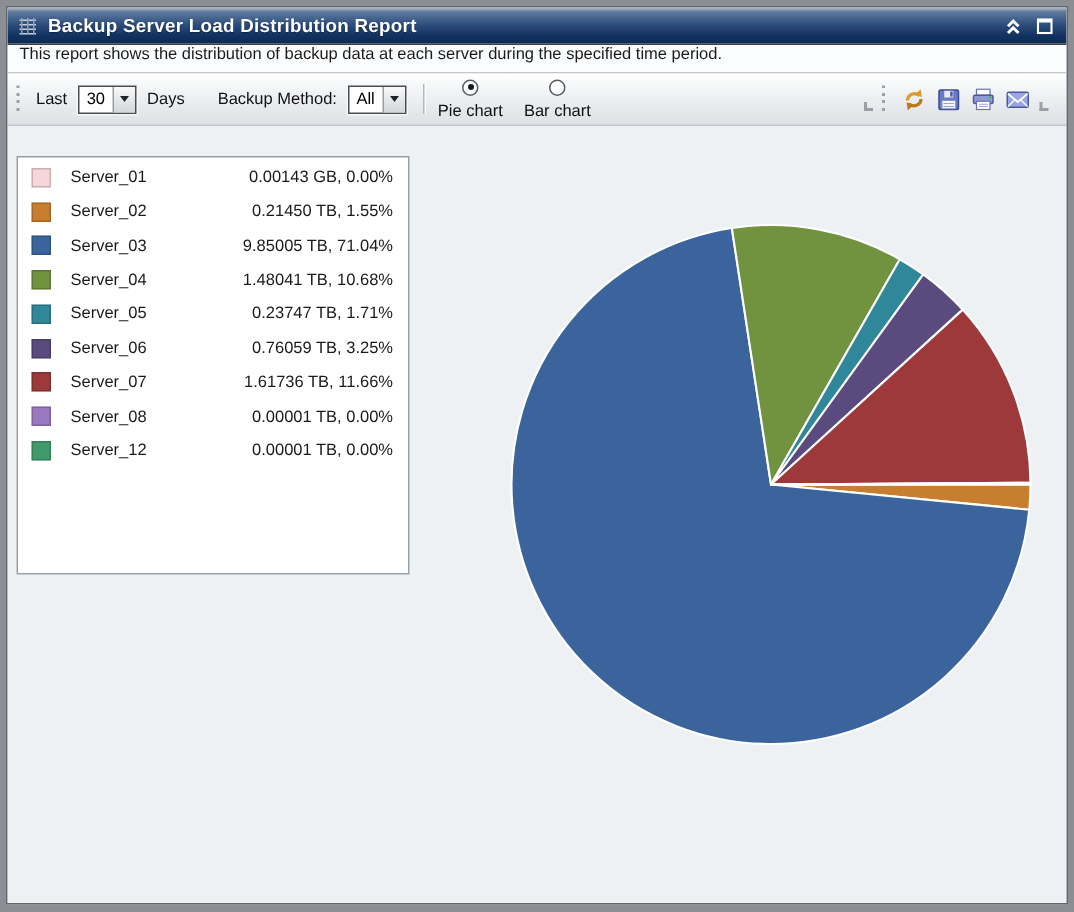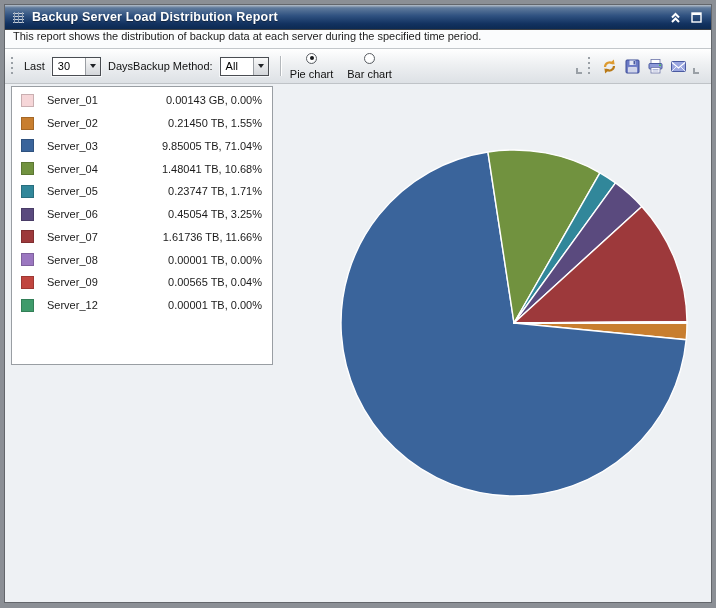--- a/index.html
+++ b/index.html
@@ -22,38 +22,38 @@
 
   
   .toolbar{height:35px;flex:0 0 35px;background:linear-gradient(to bottom,#ffffff 0%,#eef0f2 45%,#dde1e5 100%);
     border-bottom:1px solid #bfc3c7;display:flex;align-items:center;padding:0 6px 0 6px;font-size:11px;color:#111;}
   .grip{width:4px;height:18px;margin-right:9px;
     background:repeating-linear-gradient(to bottom,#9aa0a6 0 2px,transparent 2px 5px);
     background-size:2px 100%;background-repeat:repeat-y;cursor:grab;}
   .tb-label{white-space:nowrap;}
   .combo{display:inline-flex;align-items:stretch;height:19px;border:1px solid #4a4d52;background:#ffffff;
     margin:0 7px;cursor:pointer;box-shadow:0 0 0 1px #f4f6f8;}
-  .combo-value{padding:2px 15px 0 5px;font-size:11px;color:#000;min-width:17px;text-align:left;}
+  .combo-value{padding:2px 5px 0 5px;font-size:11px;color:#000;min-width:17px;text-align:left;}
   .combo-btn{width:15px;background:linear-gradient(to bottom,#f8f8f8,#d3d6da);border-left:1px solid #9a9ea3;
     display:flex;align-items:center;justify-content:center;}
   .combo-arrow{width:0;height:0;border-left:3.5px solid transparent;border-right:3.5px solid transparent;border-top:4px solid #202226;}
   .tb-sep{width:2px;height:20px;border-left:1px solid #b4b8bc;border-right:1px solid #ffffff;margin:0 8px 0 4px;}
   .radio-group{display:flex;align-items:center;gap:14px;}
   .radio-item{display:flex;align-items:center;gap:4px;cursor:pointer;flex-direction:column;}
   .radio-circle{width:11px;height:11px;border-radius:50%;border:1px solid #5a5e63;
     background:radial-gradient(circle at 35% 30%,#ffffff 55%,#dfe3e6);position:relative;}
   .radio-circle.checked::after{content:"";position:absolute;left:2.5px;top:2.5px;width:4px;height:4px;border-radius:50%;background:#17191c;}
   .tb-spacer{flex:1;}
   .icon-toolbar{display:flex;align-items:center;gap:6px;padding:3px 6px 3px 4px;position:relative;}
   .tool-icon{width:17px;height:17px;display:block;cursor:pointer;}
   .corner-mark{width:6px;height:6px;border-left:2px solid #9aa0a6;border-bottom:2px solid #9aa0a6;align-self:flex-end;margin-bottom:1px;}
 
   
   .content{flex:1;position:relative;background:#eef1f4;}
-  .legend-panel{position:absolute;left:6px;top:2px;width:262px;height:279px;background:#ffffff;
+  .legend-panel{position:absolute;left:6px;top:20px;width:262px;height:279px;background:#ffffff;
     border:1px solid #999ea3;display:grid;grid-template-rows:repeat(12,1fr);padding:2px 0;}
   .legend-row{display:flex;align-items:center;padding:0 10px 0 9px;font-size:11px;color:#1b1b1b;}
   .legend-swatch{width:13px;height:13px;flex:0 0 13px;margin-right:13px;border:1px solid rgba(0,0,0,.18);}
   .legend-name{white-space:nowrap;}
   .legend-value{margin-left:auto;white-space:nowrap;}
   .pie-svg{position:absolute;left:0;top:0;}
 </style>
 </head>
 <body>
 
@@ -94,21 +94,21 @@
     <div class="toolbar">
       <div class="grip"></div>
       <span class="tb-label">Last</span>
       <span class="combo">
         <span class="combo-value">30</span>
         <span class="combo-btn">
             <span class="combo-arrow"></span>
           </span>
       </span>
       <span class="tb-label">Days</span>
-      <span class="tb-label" style="">Backup Method:</span>
+      <span class="tb-label" style="margin-left:22px;">Backup Method:</span>
       <span class="combo">
         <span class="combo-value">All</span>
         <span class="combo-btn">
             <span class="combo-arrow"></span>
           </span>
       </span>
       <span class="tb-sep"></span>
       <span class="radio-group">
         <span class="radio-item">
           <span class="radio-circle checked"></span>
@@ -195,40 +195,35 @@
 
         <div class="legend-row">
           <span class="legend-swatch" style="background: rgb(49, 135, 154);"></span>
           <span class="legend-name">Server_05</span>
           <span class="legend-value">0.23747 TB, 1.71%</span>
         </div>
 
         <div class="legend-row">
           <span class="legend-swatch" style="background: rgb(90, 74, 126);"></span>
           <span class="legend-name">Server_06</span>
-          <span class="legend-value">0.45054 TB, 3.25%</span>
+          <span class="legend-value">0.76059 TB, 3.25%</span>
         </div>
 
         <div class="legend-row">
           <span class="legend-swatch" style="background: rgb(157, 57, 59);"></span>
           <span class="legend-name">Server_07</span>
           <span class="legend-value">1.61736 TB, 11.66%</span>
         </div>
 
         <div class="legend-row">
           <span class="legend-swatch" style="background: rgb(155, 119, 192);"></span>
           <span class="legend-name">Server_08</span>
           <span class="legend-value">0.00001 TB, 0.00%</span>
         </div>
 
-        <div class="legend-row">
-          <span class="legend-swatch" style="background: rgb(193, 69, 63);"></span>
-          <span class="legend-name">Server_09</span>
-          <span class="legend-value">0.00565 TB, 0.04%</span>
-        </div>
 
 
 
         <div class="legend-row">
           <span class="legend-swatch" style="background: rgb(63, 155, 107);"></span>
           <span class="legend-name">Server_12</span>
           <span class="legend-value">0.00001 TB, 0.00%</span>
         </div>
       </div>
 

